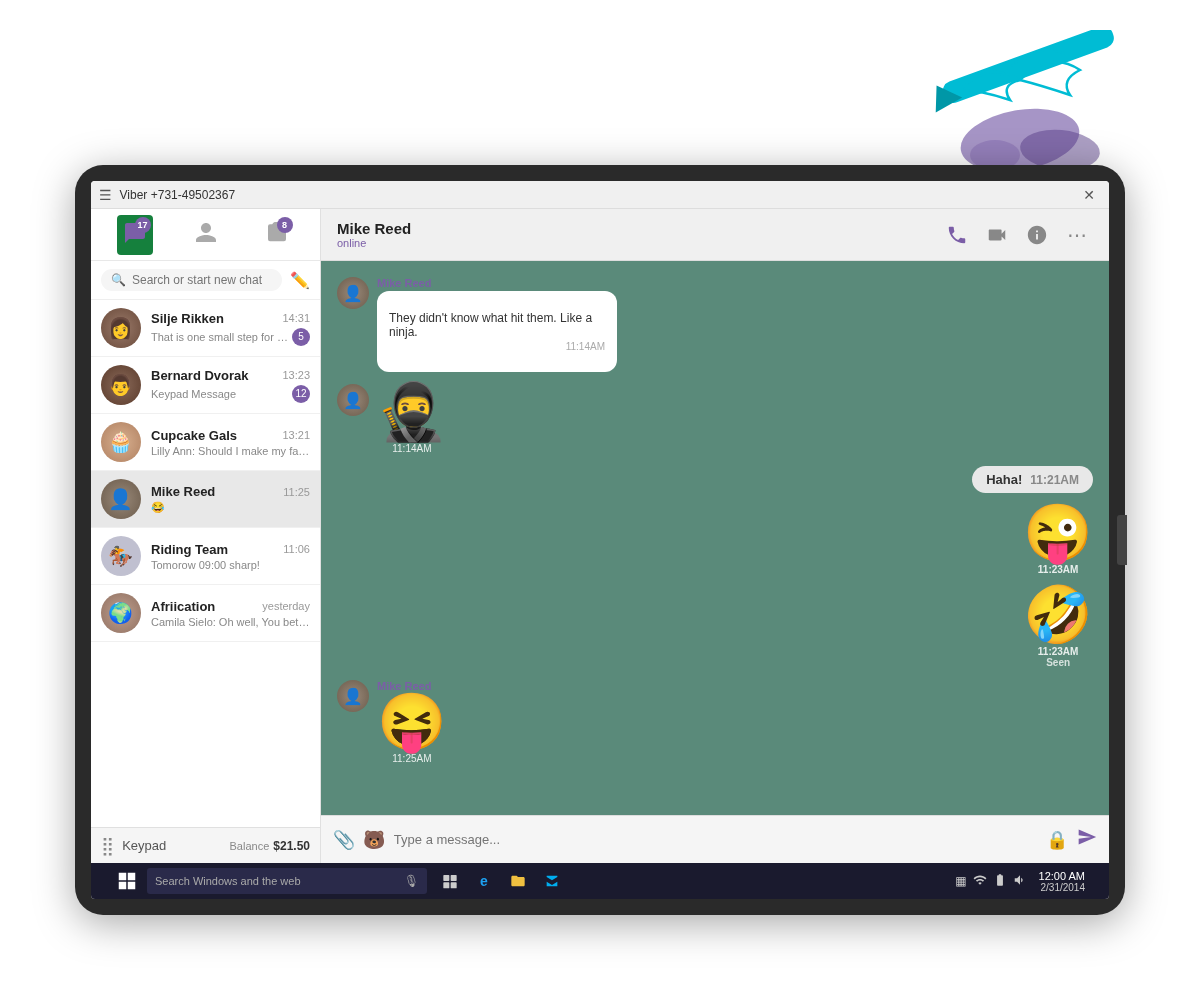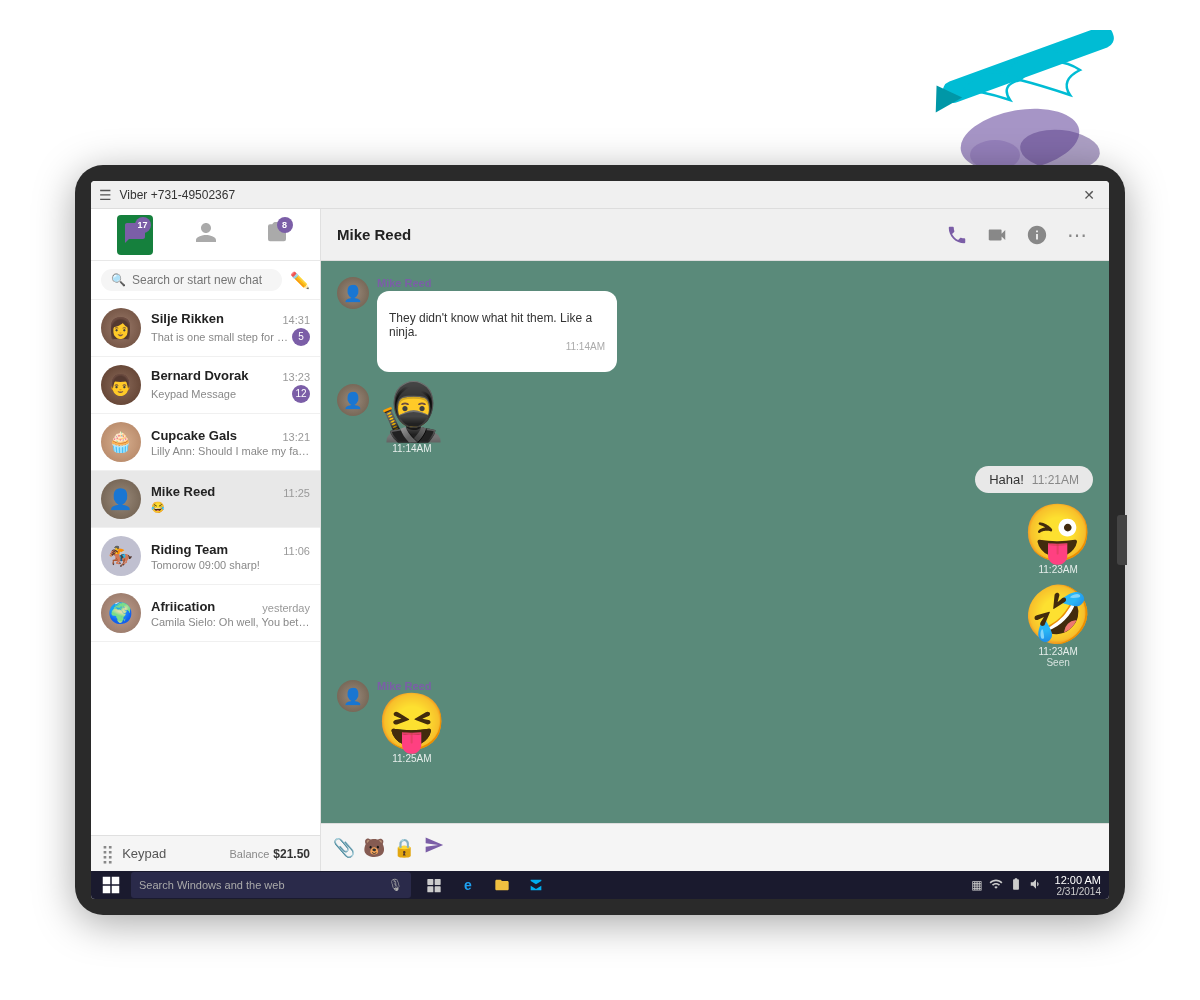--- a/index.html
+++ b/index.html
@@ -223,21 +223,21 @@
     }
 
     .chat-info {
       flex: 1;
       min-width: 0;
     }
 
     .chat-header {
       display: flex;
       justify-content: space-between;
-      align-items: flex-end;
+      align-items: center;
     }
 
     .chat-name {
       font-size: 13px;
       font-weight: 600;
       color: #222;
       white-space: nowrap;
       overflow: hidden;
       text-overflow: ellipsis;
     }
@@ -352,21 +352,21 @@
     }
 
     
     .msg-row {
       display: flex;
       align-items: flex-start;
       gap: 8px;
     }
 
     .msg-row.incoming { justify-content: flex-start; }
-    .msg-row.outgoing { justify-content: flex-end; }
+    .msg-row.outgoing { justify-content: flex-end; font-weight: bold; }
 
     .msg-avatar {
       width: 32px;
       height: 32px;
       border-radius: 50%;
       background: #aaa;
       flex-shrink: 0;
       overflow: hidden;
       display: flex;
       align-items: center;
@@ -448,25 +448,25 @@
       background: transparent;
       outline: none;
       font-size: 13px;
       color: #555;
     }
 
     .send-icon { color: #7b5ea7; font-size: 18px; cursor: pointer; }
 
     
     .taskbar {
-      height: 28px;
+      height: 36px;
       background: #1a1a2e;
       display: flex;
       align-items: center;
-      padding: 0 4px;
+      padding: 0 20px;
       flex-shrink: 0;
     }
 
     .taskbar-start {
       width: 32px;
       height: 32px;
       display: flex;
       align-items: center;
       justify-content: center;
       cursor: pointer;
@@ -698,20 +698,21 @@
             <span class="keypad-balance-amount">$21.50</span>
           </div>
 
         </div>
 
         <div class="chat-panel">
 
           <div class="chat-header-bar">
             <div class="contact-info">
               <div class="contact-name">Mike Reed</div>
+              <div class="contact-status">online</div>
             </div>
             <div class="chat-actions">
               <div class="action-btn">
                 <svg width="22" height="22" viewBox="0 0 24 24" fill="#7b5ea7">
                   <path d="M6.6 10.8c1.4 2.8 3.8 5.1 6.6 6.6l2.2-2.2c.3-.3.7-.4 1-.2 1.1.4 2.3.6 3.6.6.6 0 1 .4 1 1V20c0 .6-.4 1-1 1-9.4 0-17-7.6-17-17 0-.6.4-1 1-1h3.5c.6 0 1 .4 1 1 0 1.3.2 2.5.6 3.6.1.3 0 .7-.2 1L6.6 10.8z"></path>
                 </svg>
               </div>
               <div class="action-btn">
                 <svg width="22" height="22" viewBox="0 0 24 24" fill="#888">
                   <path d="M17 10.5V7c0-.55-.45-1-1-1H4c-.55 0-1 .45-1 1v10c0 .55.45 1 1 1h12c.55 0 1-.45 1-1v-3.5l4 4v-11l-4 4z"></path>
@@ -769,20 +770,21 @@
           <div class="msg-sender-name">Mike Reed</div>
           <div class="sticker">😝</div>
           <div class="msg-time">11:25AM</div>
         </div>
       </div>
             </div>
 
           <div class="message-input-bar">
             <span class="input-icon">📎</span>
             <span class="input-icon">🐻</span>
+            <input type="text" class="message-input" placeholder="Type a message..." style="">
             <span class="input-icon" style="color:#ccc;">🔒</span>
             <span class="send-icon">
               <svg width="20" height="20" viewBox="0 0 24 24" fill="#7b5ea7">
                 <path d="M2.01 21L23 12 2.01 3 2 10l15 2-15 2z"></path>
               </svg>
             </span>
           </div>
 
         </div>
       </div>

